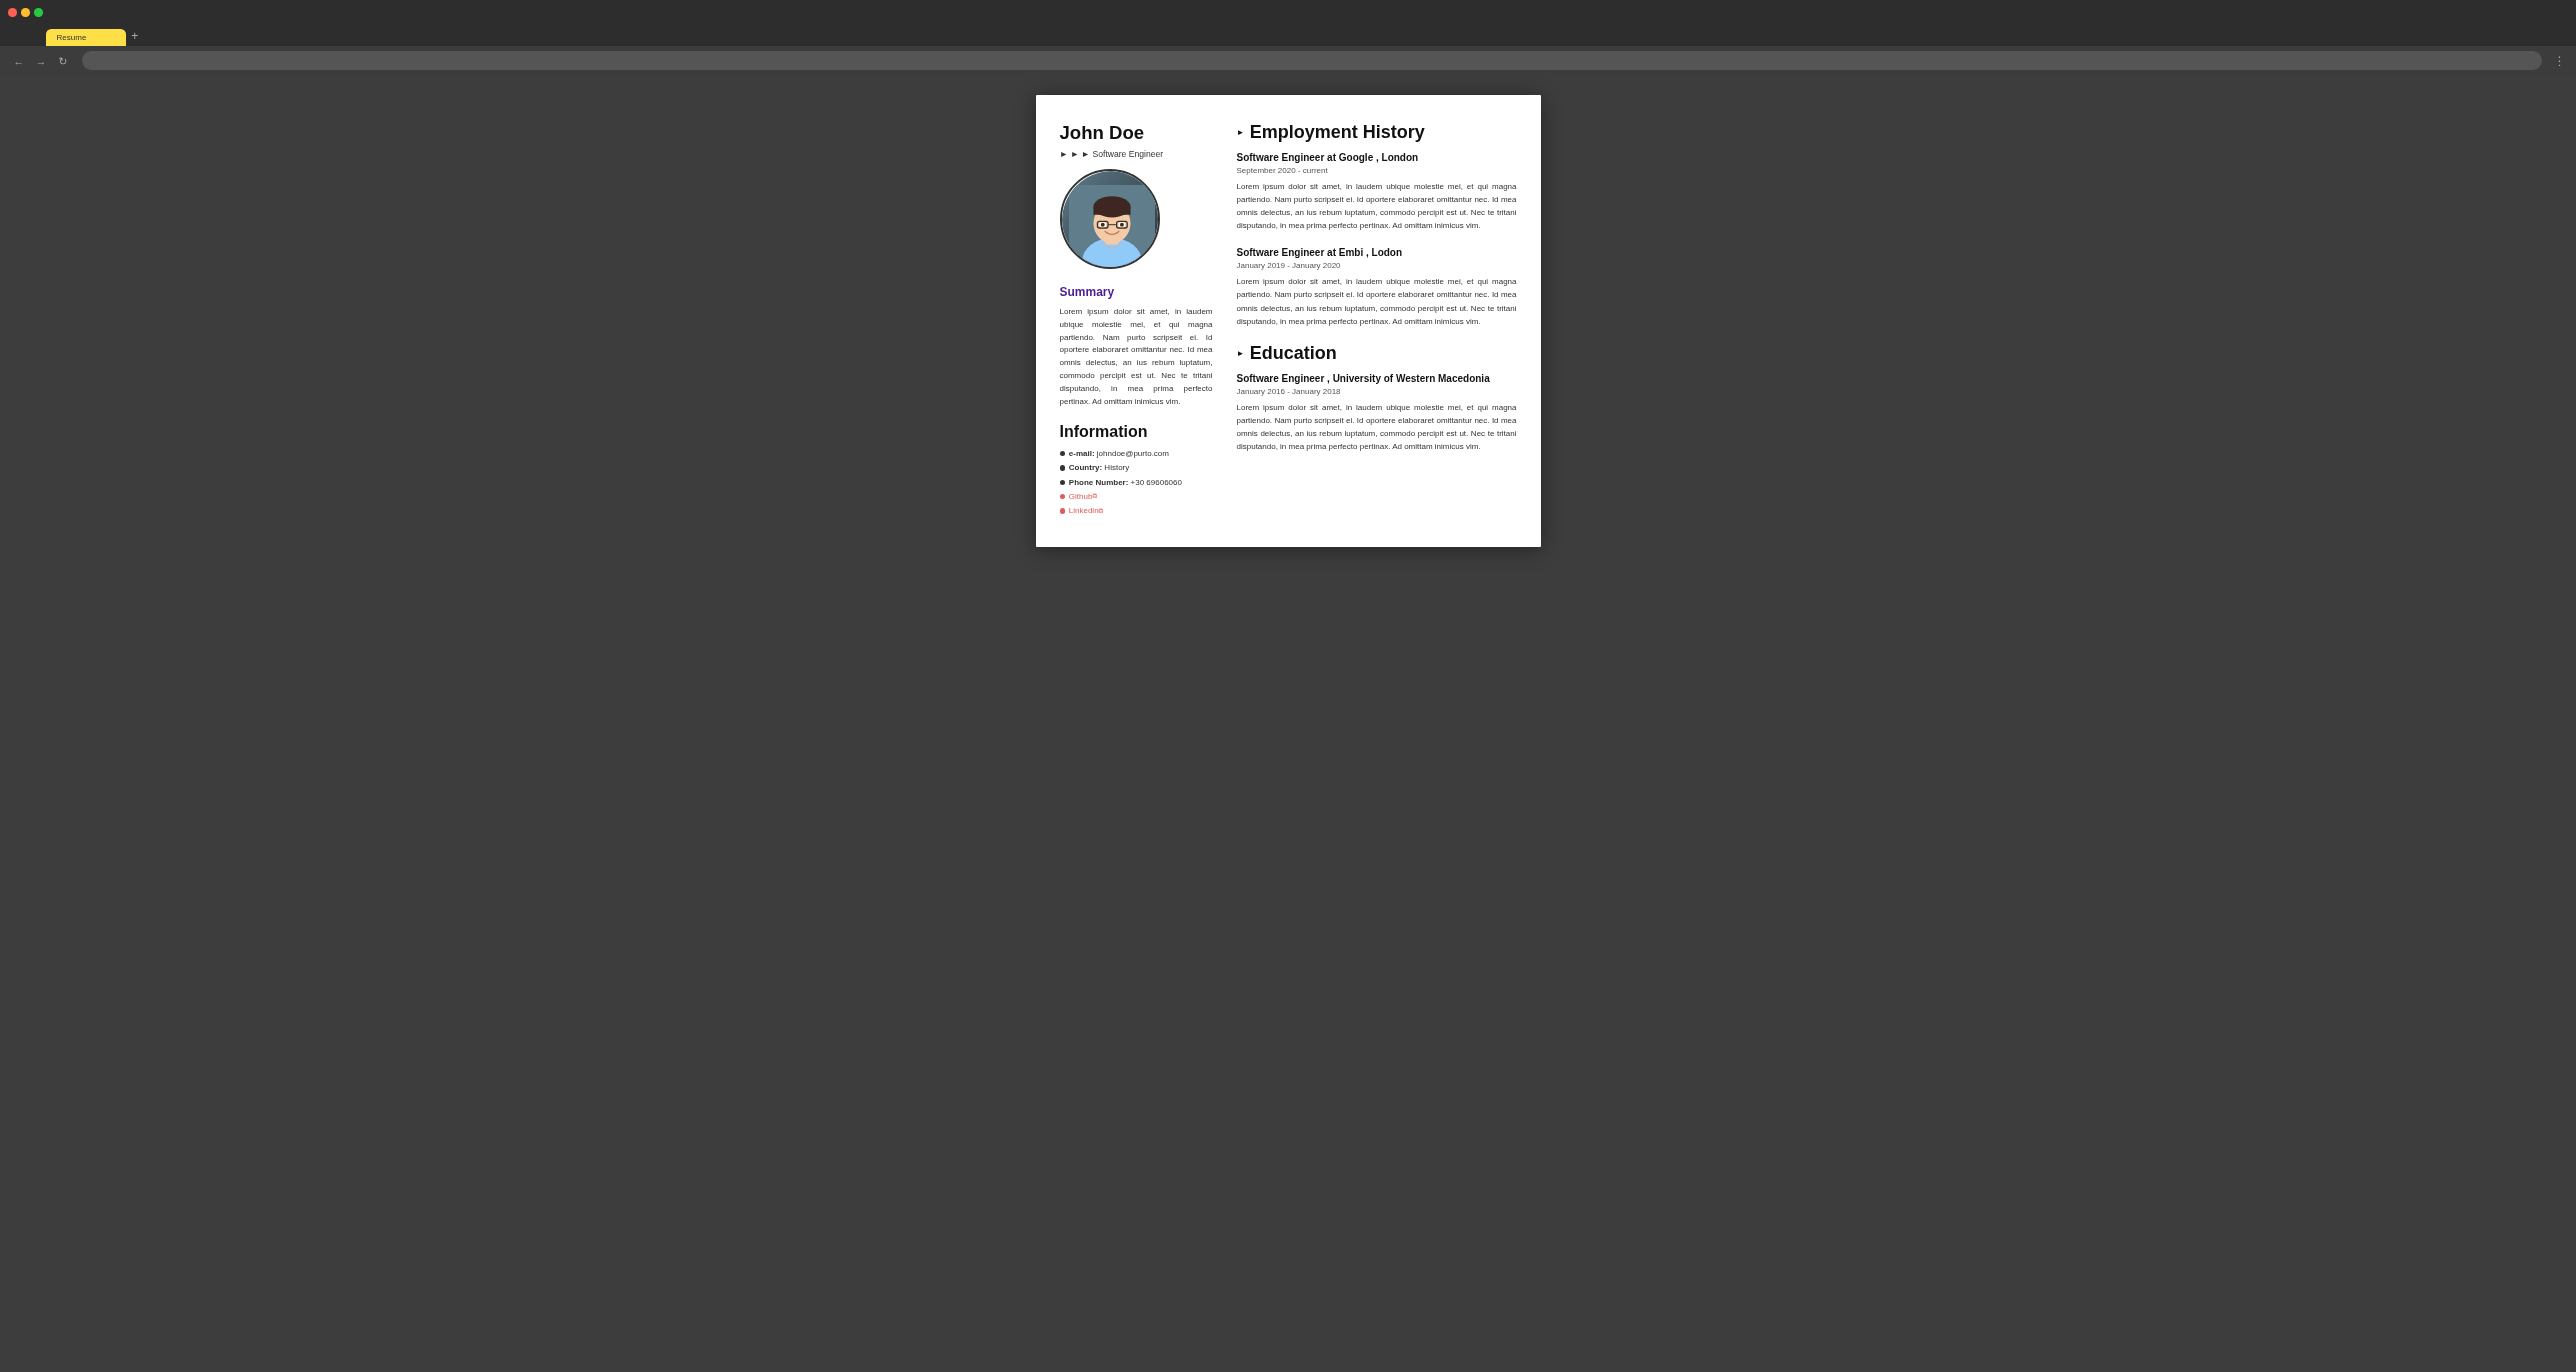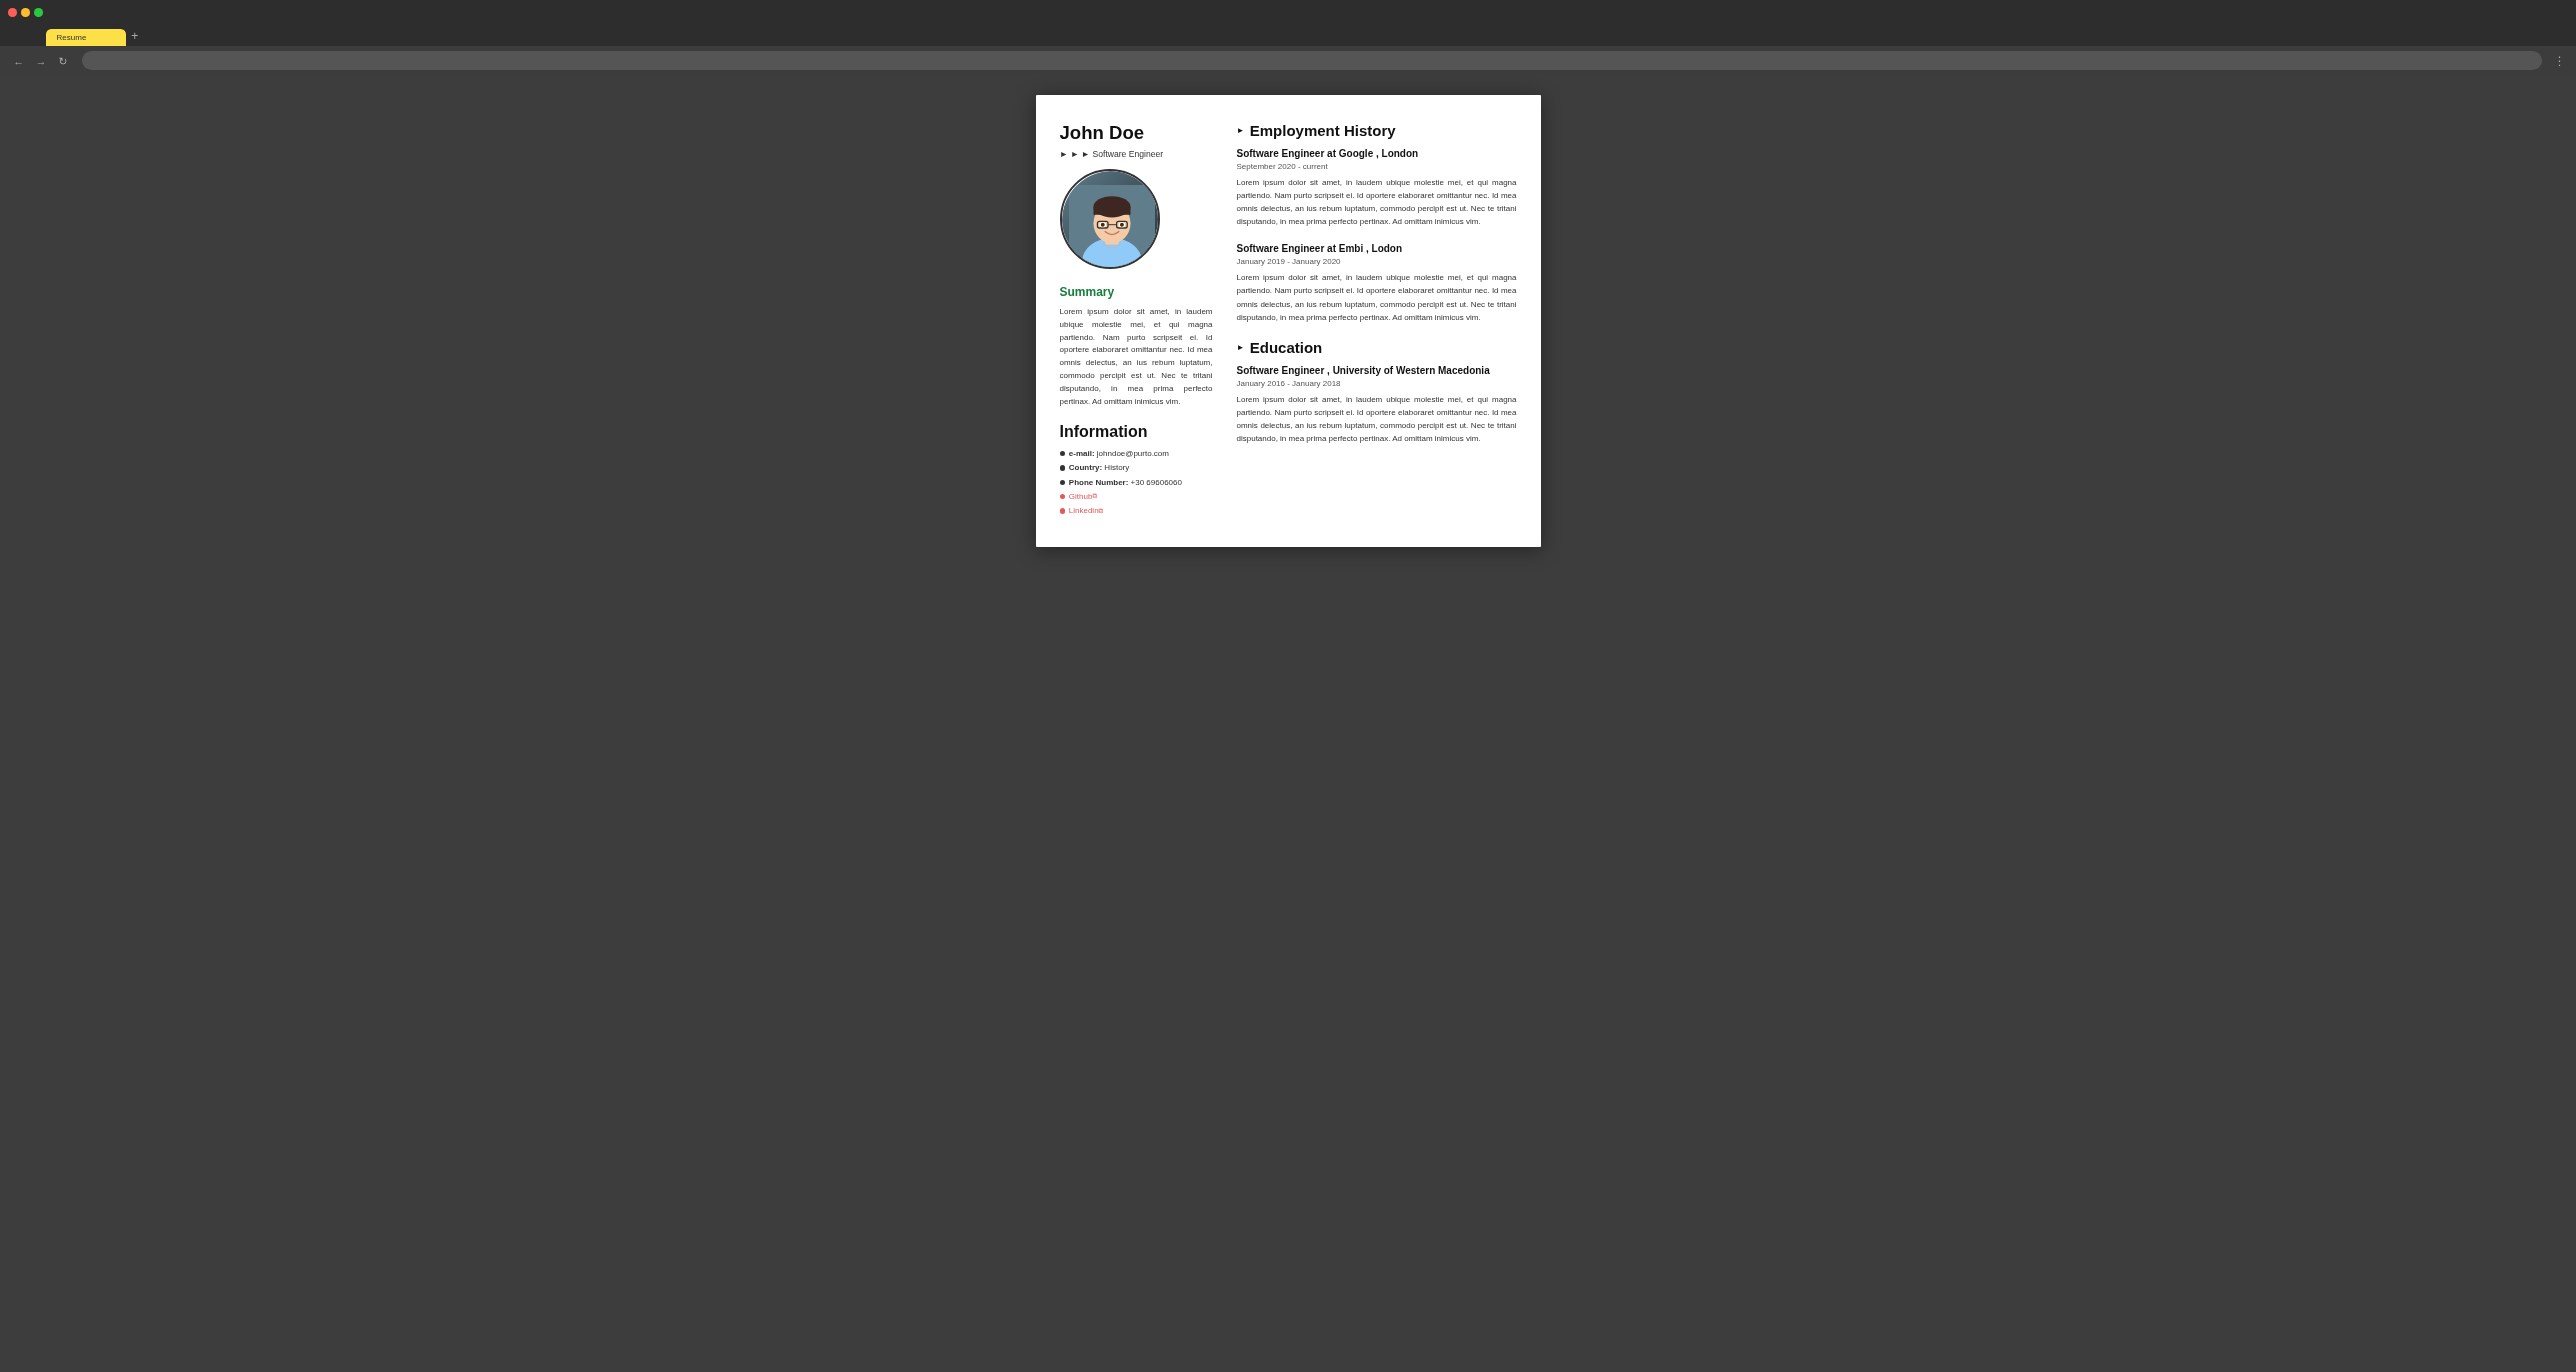--- a/index.html
+++ b/index.html
@@ -160,21 +160,21 @@
     .avatar-svg {
       width: 86px;
       height: 86px;
       position: absolute;
       bottom: 0;
     }
 
     .section-title {
       font-size: 12px;
       font-weight: 700;
-      color: #15803d;
+      color: #4c1d95;
       margin-bottom: 6.6px;
     }
 
     .summary-text {
       font-size: 8px;
       color: #333;
       line-height: 1.6;
       text-align: justify;
       margin-bottom: 14.6px;
     }
@@ -228,21 +228,21 @@
     }
 
     .section-header {
       display: flex;
       align-items: center;
       gap: 5.3px;
       margin-bottom: 9.3px;
     }
 
     .section-header-title {
-      font-size: 15px;
+      font-size: 18px;
       font-weight: 700;
       color: #111;
     }
 
     .play-icon {
       font-size: 8px;
       color: #111;
     }
 
     .job-title {

